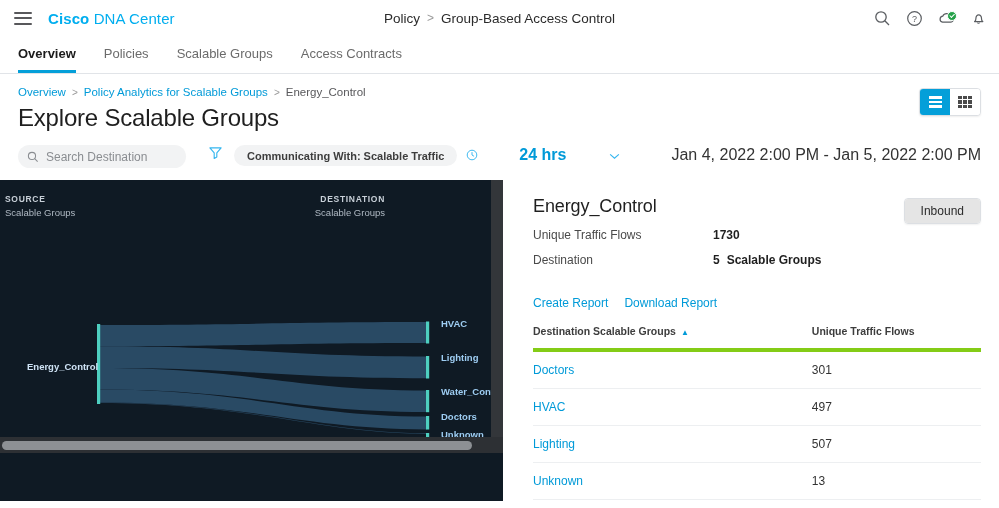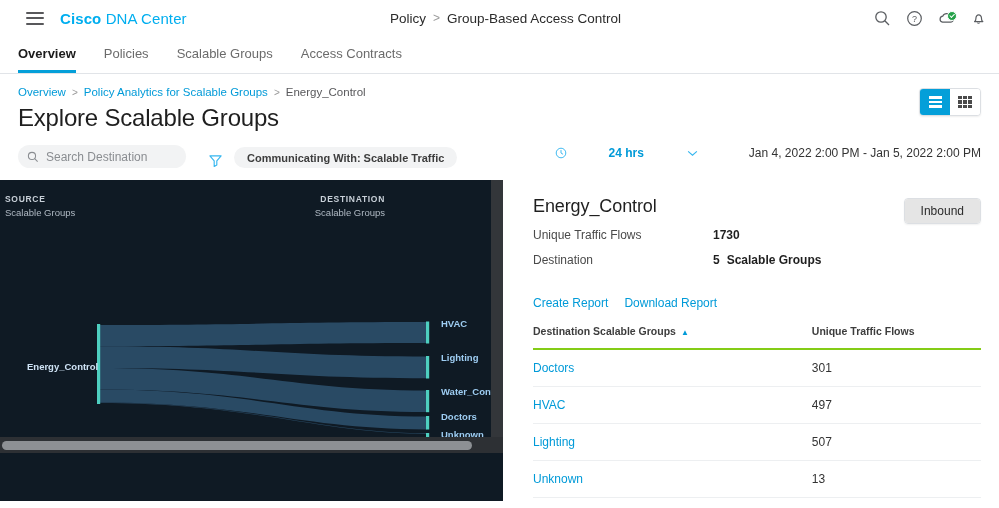--- a/index.html
+++ b/index.html
@@ -11,21 +11,20 @@
     -webkit-font-smoothing: antialiased;
   }
 
   
   .topbar {
     height: 36px;
     display: flex; align-items: center;
     padding: 0 14px;
     background: #fff;
     position: relative;
-    margin-left: 12px;
   }
   .hamburger { width: 18px; height: 13px; display: flex; flex-direction: column;
     justify-content: space-between; cursor: pointer; margin-right: 16px; }
   .hamburger span { display: block; height: 2px; background: #58585b; border-radius: 1px; }
   .brand { font-size: 15px; letter-spacing: .1px; white-space: nowrap; }
   .brand .cisco { color: #00aeef; font-weight: bold; }
   .brand .dna { color: #00aeef; font-weight: normal; }
   .breadcrumb-top {
     position: absolute; left: 0; right: 0; top: 0; height: 36px;
     display: flex; align-items: center; justify-content: center;
@@ -82,38 +81,38 @@
     cursor: pointer; background: #fff;
   }
   .viewtoggle .vbtn.active { background: #049fd9; }
   .list-glyph { width: 13px; display: flex; flex-direction: column; gap: 2px; }
   .list-glyph i { display: block; height: 2.4px; background: #fff; }
   .grid-glyph { display: grid; grid-template-columns: repeat(3, 3.5px); gap: 1.6px; }
   .grid-glyph i { display: block; height: 3.2px; background: #4a4a4a; }
 
   
   .filterrow {
-    display: flex; align-items: flex-end;
+    display: flex; align-items: flex-start;
     padding: 13px 18px 12px 18px; position: relative;
   }
   .searchbox {
     width: 168px; height: 23px; border-radius: 12px; background: #f2f3f4;
     display: flex; align-items: center; padding: 0 9px; cursor: text;
   }
   .searchbox .ph { font-size: 12px; color: #8a8d91; margin-left: 7px; }
   .funnel { margin-left: 22px; cursor: pointer; display: flex; align-items: center; }
   .chip {
     margin-left: 11px; height: 21px; border-radius: 11px; background: #f2f3f4;
     display: flex; align-items: center; padding: 0 13px;
     font-size: 11px; color: #3d3d3d; font-weight: bold; cursor: pointer;
     white-space: nowrap;
   }
   .timectl {
     position: absolute; right: 18px; top: 14px;
-    display: flex; align-items: center; font-size: 12px; gap: 36px;
+    display: flex; align-items: center; font-size: 16px; gap: 36px;
   }
   .timectl .clock { margin-right: 5px; display: flex; align-items: center; }
   .timectl .hrs { color: #009ad8; font-weight: bold; cursor: pointer; }
   .timectl .chev { margin: 0 0 0 7px; cursor: pointer; }
   .timectl .range { color: #333; margin-left: 15px; white-space: nowrap; }
 
   
   .main { display: flex; height: 321px; }
 
   
@@ -169,21 +168,21 @@
     cursor: pointer; white-space: nowrap;
   }
   .io-btn.active { background: #049fd9; color: #fff; }
 
   .reportlinks { margin-top: 29px; display: flex; gap: 16px; }
   .reportlinks a { font-size: 12px; color: #009ad8; text-decoration: none; cursor: pointer; }
 
   table.flows { width: 100%; border-collapse: collapse; margin-top: 15px; }
   table.flows th {
     text-align: left; font-size: 10.5px; color: #3d3d3d; font-weight: bold;
-    padding: 0 0 11px 0; border-bottom: 2px solid #84cc16; white-space: nowrap;
+    padding: 0 0 11px 0; border-bottom: 4px solid #84cc16; white-space: nowrap;
   }
   table.flows th.c2 { padding-left: 10px; }
   table.flows td {
     font-size: 12px; padding: 11px 0; border-bottom: 1px solid #edeff1;
     color: #333; white-space: nowrap;
   }
   table.flows td.name a { color: #009ad8; text-decoration: none; cursor: pointer; }
   table.flows td.c2 { padding-left: 10px; }
   .sort-caret { display: inline-block; margin-left: 5px; color: #009ad8; font-size: 8px; vertical-align: middle; }
   .col1 { width: 60%; }

